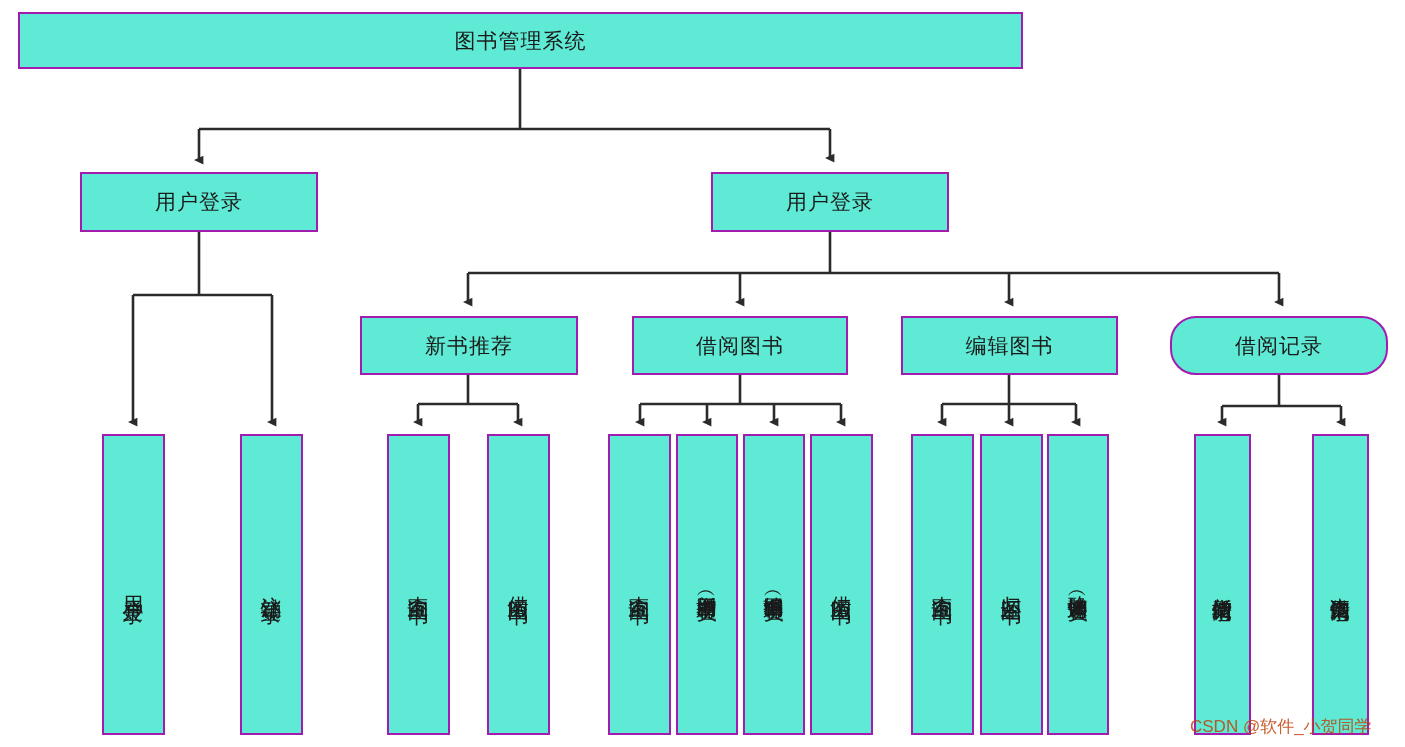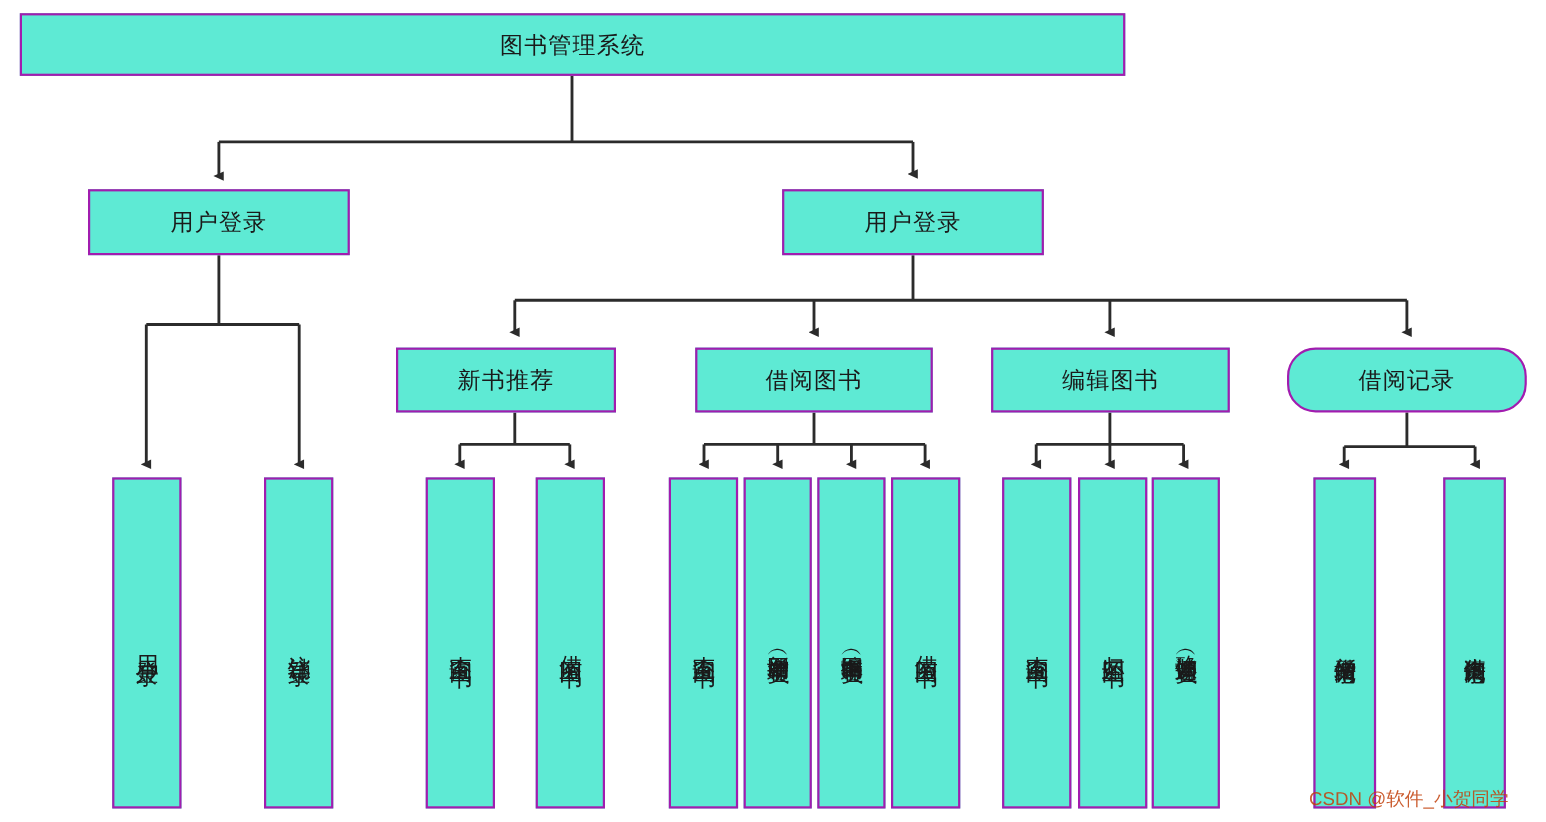--- a/index.html
+++ b/index.html
@@ -117,21 +117,21 @@
       <path d="M1222,406 L1222,422" marker-end="url(#arrow)"></path>
       <path d="M1341,406 L1341,422" marker-end="url(#arrow)"></path>
     </g>
   </svg>
 
   <div class="node h" style="left:18px; top:12px; width:1005px; height:57px;">图书管理系统</div>
 
   <div class="node h" style="left:80px; top:172px; width:238px; height:60px;">用户登录</div>
   <div class="node h" style="left:711px; top:172px; width:238px; height:60px;">用户登录</div>
 
-  <div class="node h" style="left:360px; top:316px; width:200px; height:59px;">新书推荐</div>
+  <div class="node h" style="left:360px; top:316px; width:218px; height:59px;">新书推荐</div>
   <div class="node h" style="left:632px; top:316px; width:216px; height:59px;">借阅图书</div>
   <div class="node h" style="left:901px; top:316px; width:217px; height:59px;">编辑图书</div>
   <div class="node h" style="left:1170px; top:316px; width:218px; height:59px;border-radius:26px;">借阅记录</div>
 
   <div class="node v" style="left:102px; top:434px; width:63px; height:301px;">用户登录</div>
   <div class="node v" style="left:240px; top:434px; width:63px; height:301px;">注销登录</div>
 
   <div class="node v" style="left:387px; top:434px; width:63px; height:301px;">查询图书</div>
   <div class="node v" style="left:487px; top:434px; width:63px; height:301px;">借阅图书</div>
 

